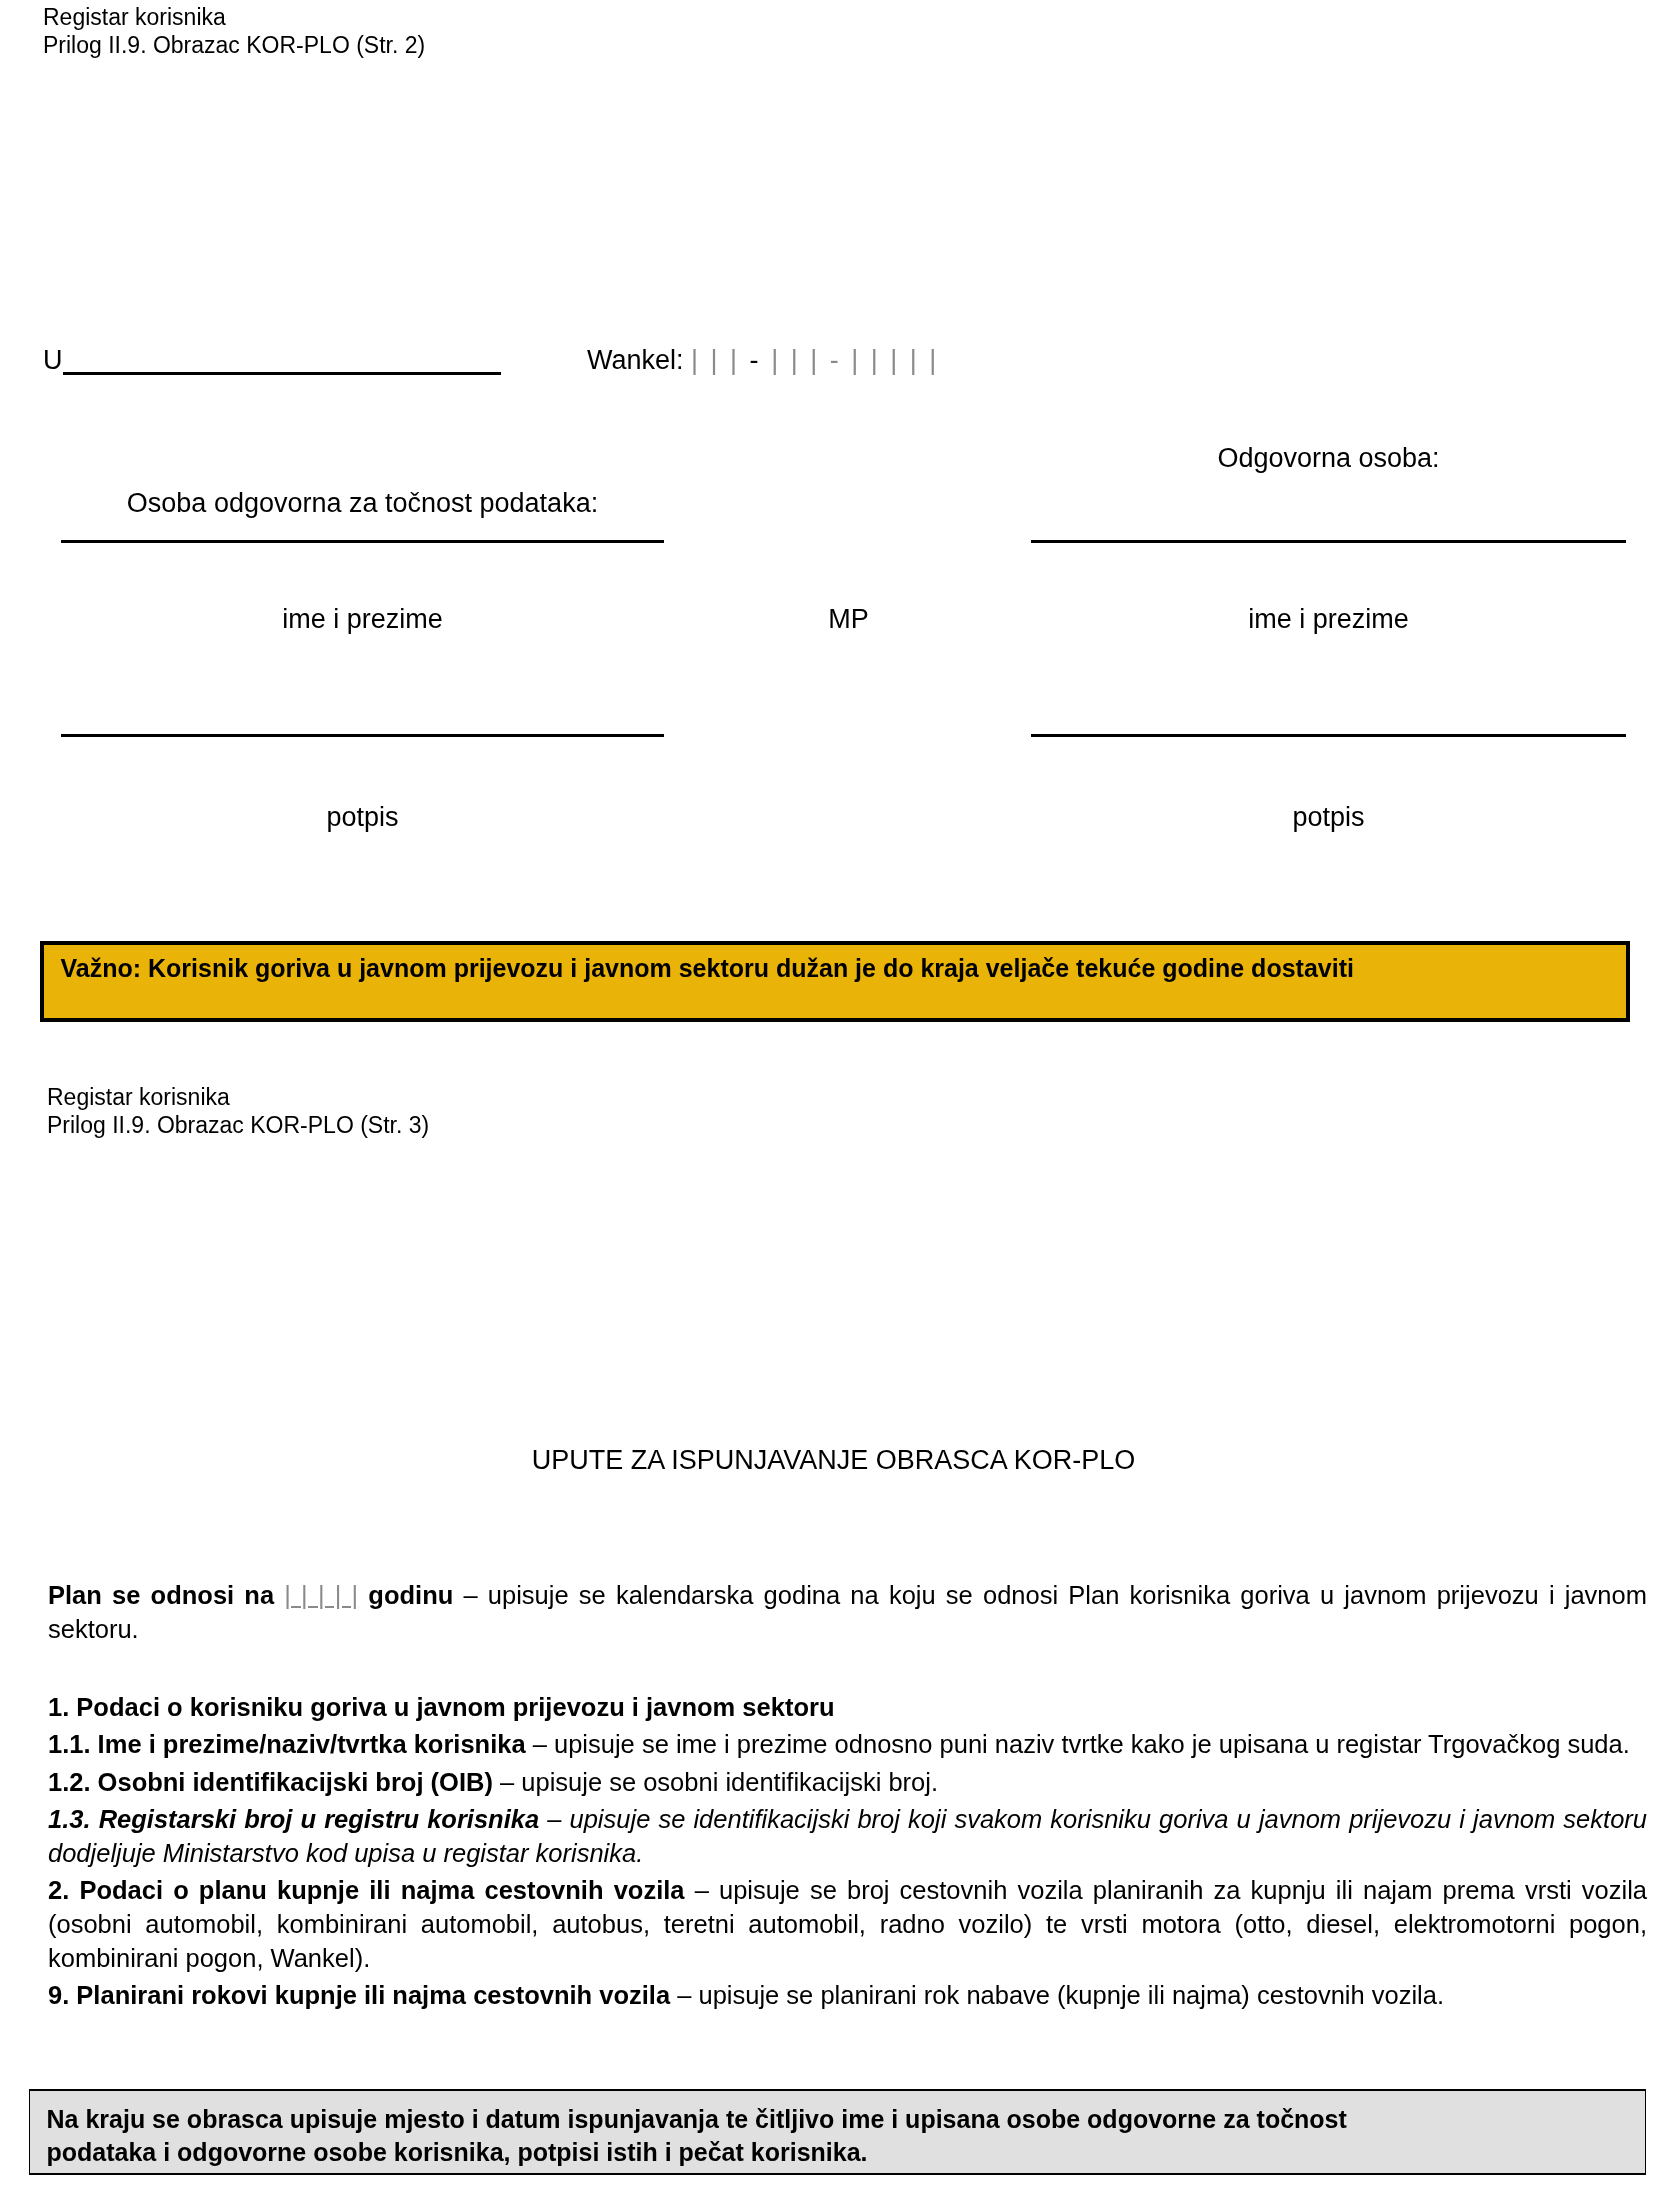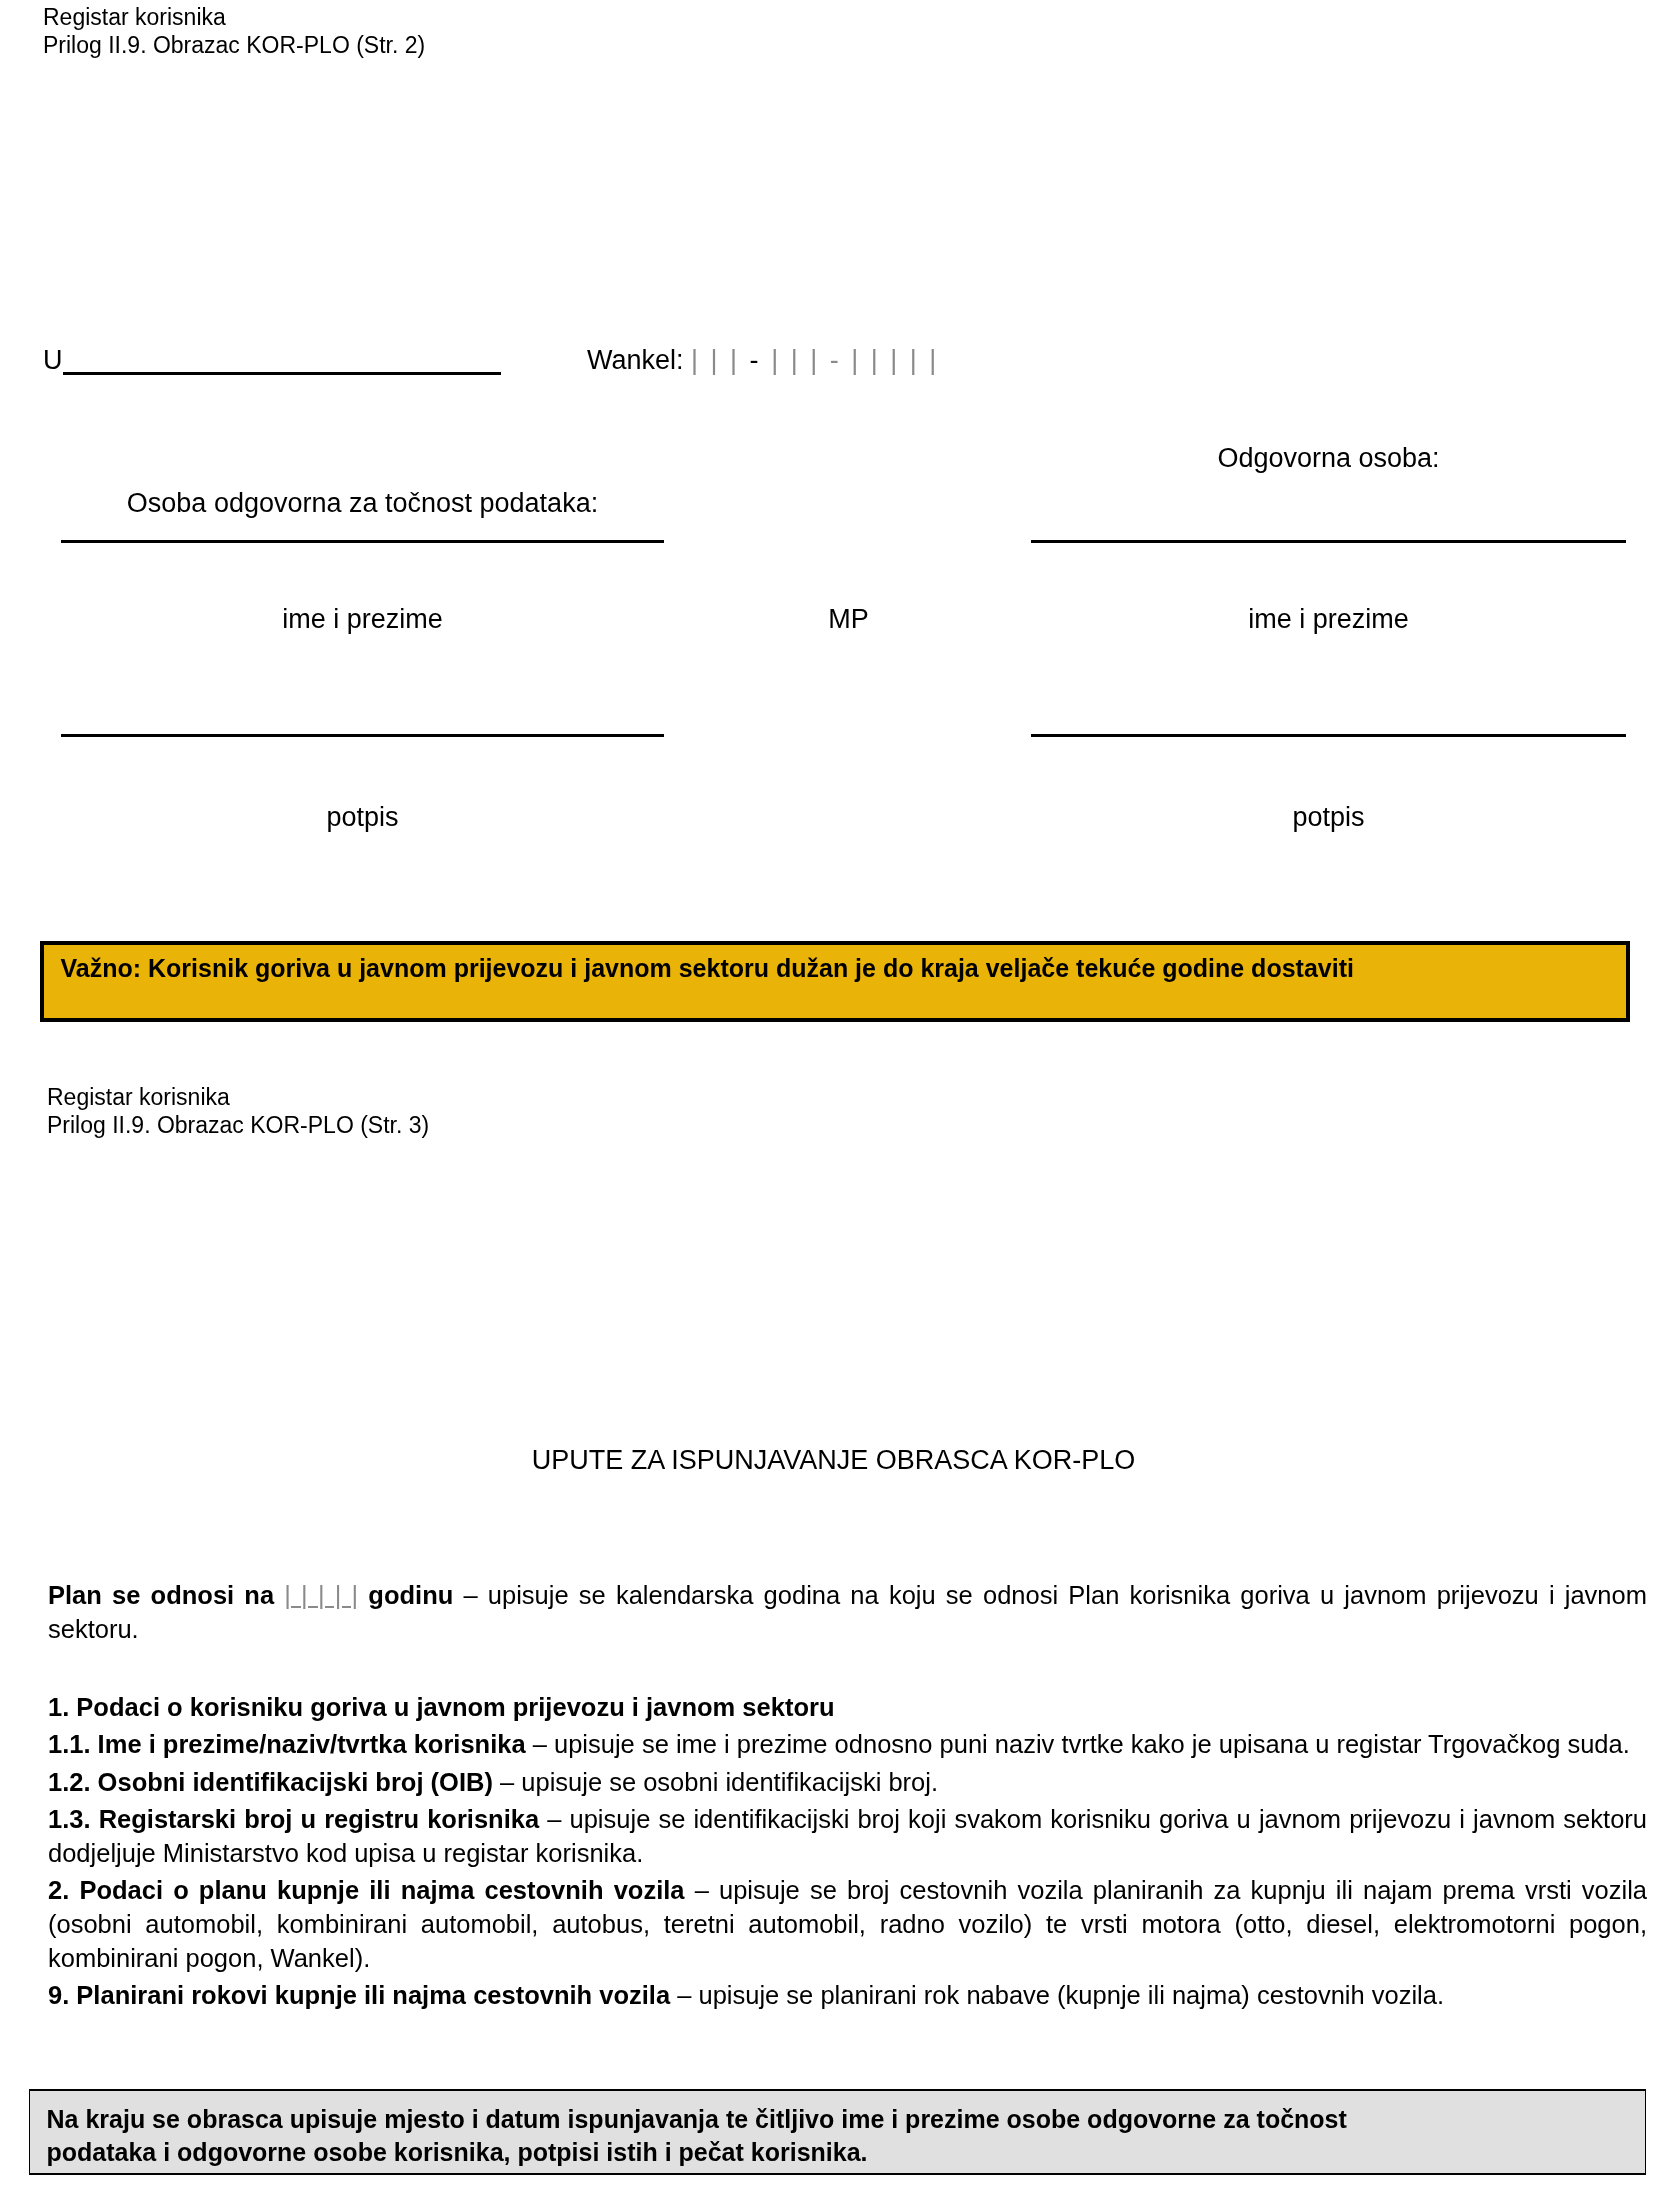--- a/index.html
+++ b/index.html
@@ -88,22 +88,22 @@
     <b>Plan se odnosi na</b>
     <span class="yearbox">| | | | |</span>
     <b>godinu</b><span> – upisuje se kalendarska godina na koju se odnosi Plan korisnika goriva u javnom prijevozu i javnom sektoru.</span>
   </p>
 </div>
 
 <div class="body-text" style="top:1661px;">
   <p style="margin-bottom:3.3px;"><b>1. Podaci o korisniku goriva u javnom prijevozu i javnom sektoru</b><span></span></p>
   <p style="margin-bottom:3.3px;"><b>1.1. Ime i prezime/naziv/tvrtka korisnika</b><span> – upisuje se ime i prezime odnosno puni naziv tvrtke kako je upisana u registar Trgovačkog suda.</span></p>
   <p style="margin-bottom:3.3px;"><b>1.2. Osobni identifikacijski broj (OIB)</b><span> – upisuje se osobni identifikacijski broj.</span></p>
-  <p style="margin-bottom:3.3px;"><b>1.3. Registarski broj u registru korisnika</b><span> – upisuje se identifikacijski broj koji svakom korisniku goriva u javnom prijevozu i javnom sektoru dodjeljuje Ministarstvo kod upisa u registar korisnika.</span></p>
+  <p style="margin-bottom:3.3px;font-style:italic;"><b>1.3. Registarski broj u registru korisnika</b><span> – upisuje se identifikacijski broj koji svakom korisniku goriva u javnom prijevozu i javnom sektoru dodjeljuje Ministarstvo kod upisa u registar korisnika.</span></p>
   <p style="margin-bottom:3.3px;"><b>2. Podaci o planu kupnje ili najma cestovnih vozila</b><span>  – upisuje se broj cestovnih vozila planiranih za kupnju ili najam prema vrsti vozila (osobni automobil, kombinirani automobil, autobus, teretni automobil, radno vozilo) te vrsti motora (otto, diesel, elektromotorni pogon, kombinirani pogon, Wankel).</span></p>
   <p><b>9. Planirani rokovi kupnje ili najma cestovnih vozila</b><span> – upisuje se planirani rok nabave (kupnje ili najma) cestovnih vozila.</span></p>
 </div>
 
 <div class="box2">
-  <div>Na kraju se obrasca upisuje mjesto i datum ispunjavanja te čitljivo ime i prezime osobe odgovorne za točnost</div>
+  <div>Na kraju se obrasca upisuje mjesto i datum ispunjavanja te čitljivo ime i upisana osobe odgovorne za točnost</div>
   <div>podataka i odgovorne osobe korisnika, potpisi istih i pečat korisnika.</div>
 </div>
 
 
 </body></html>

